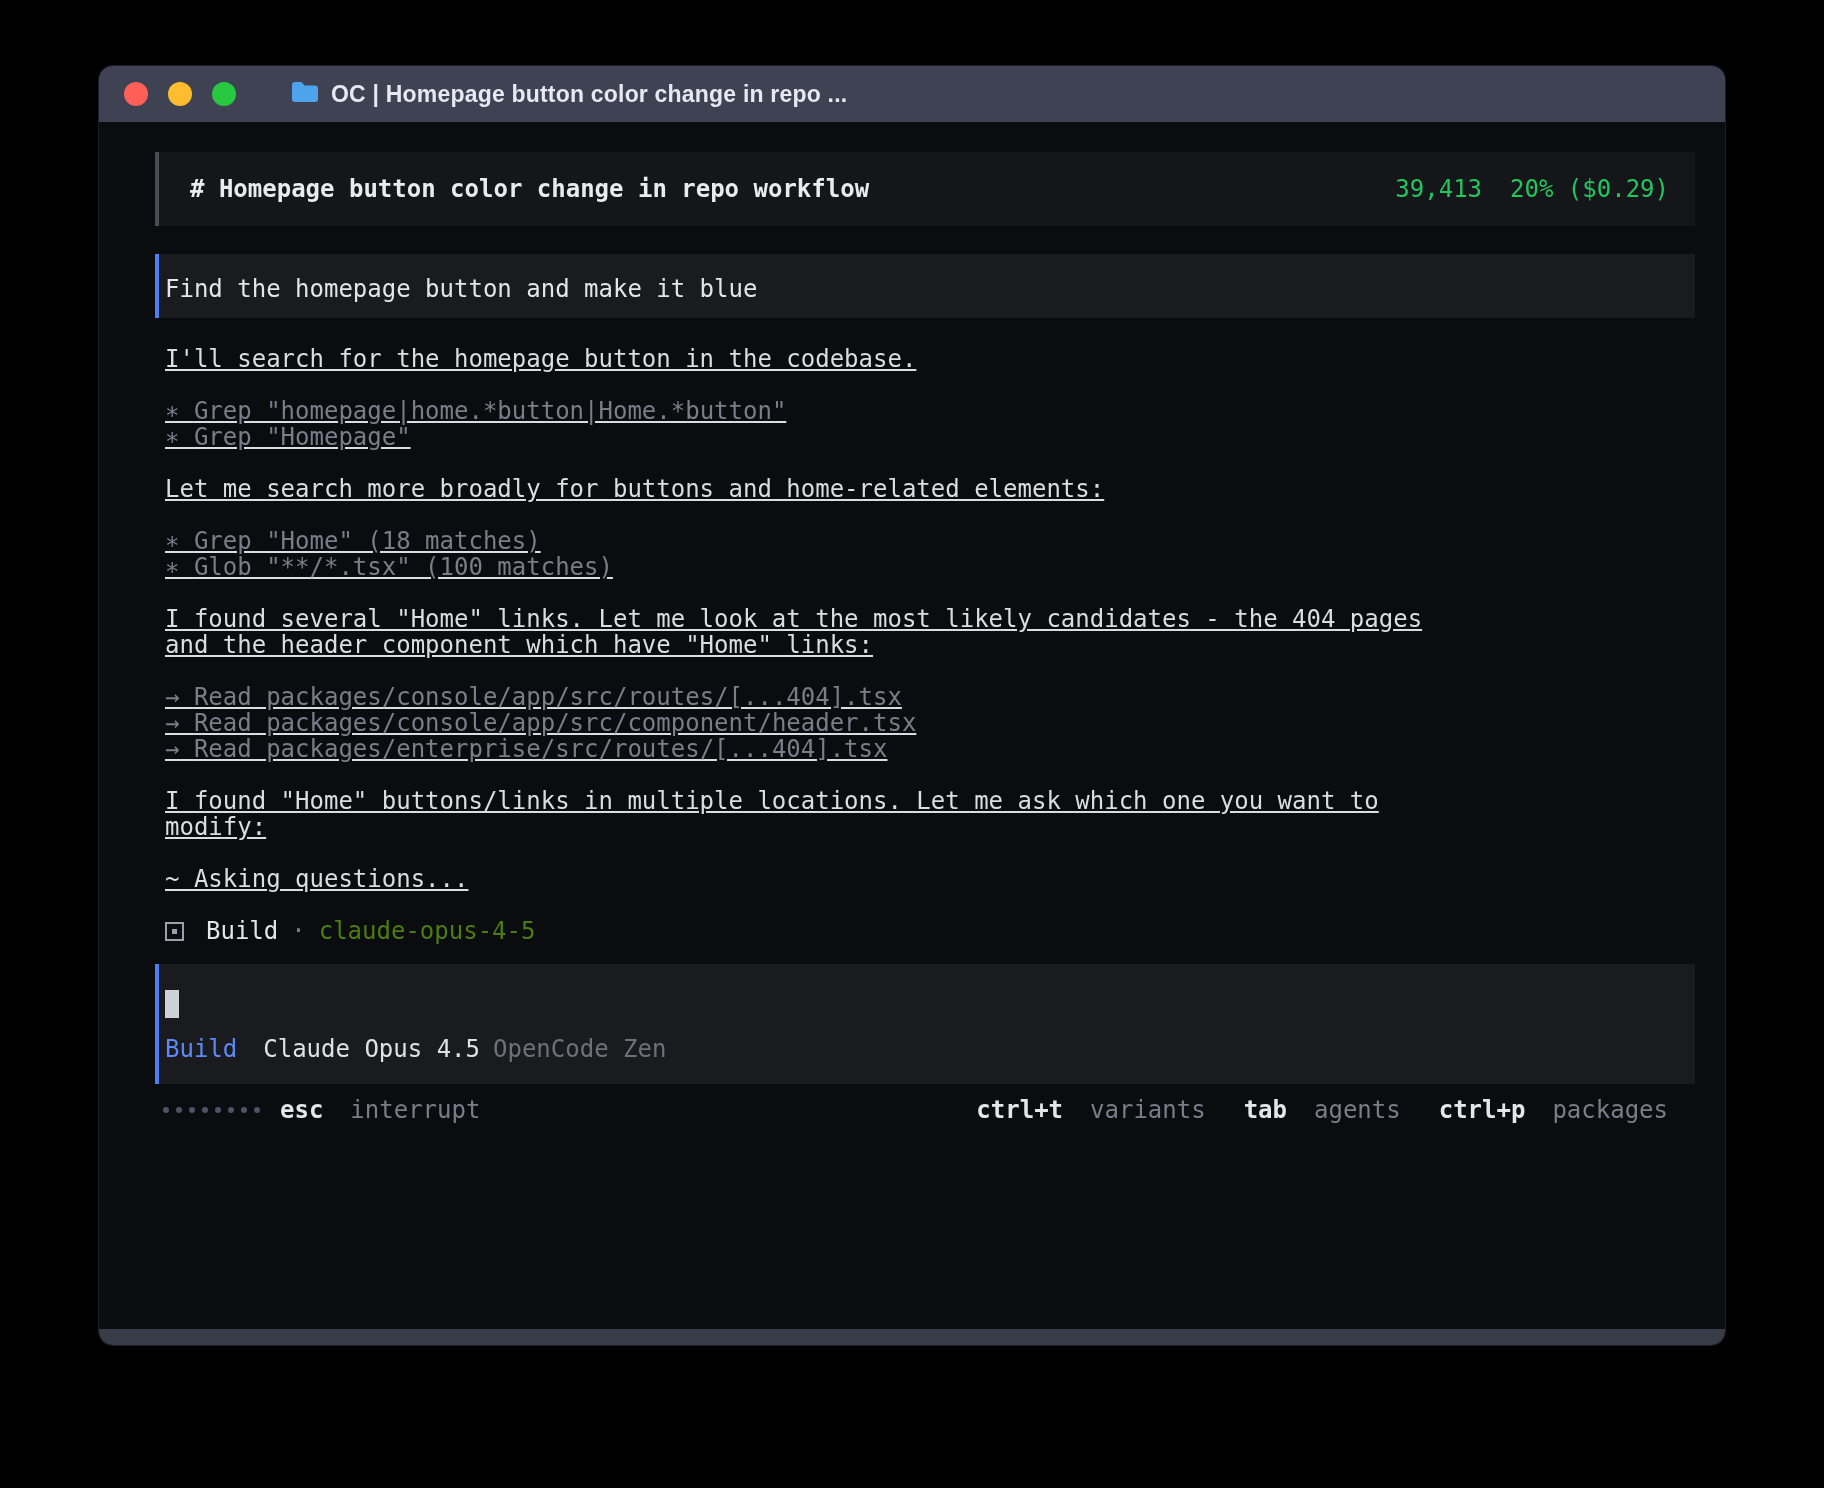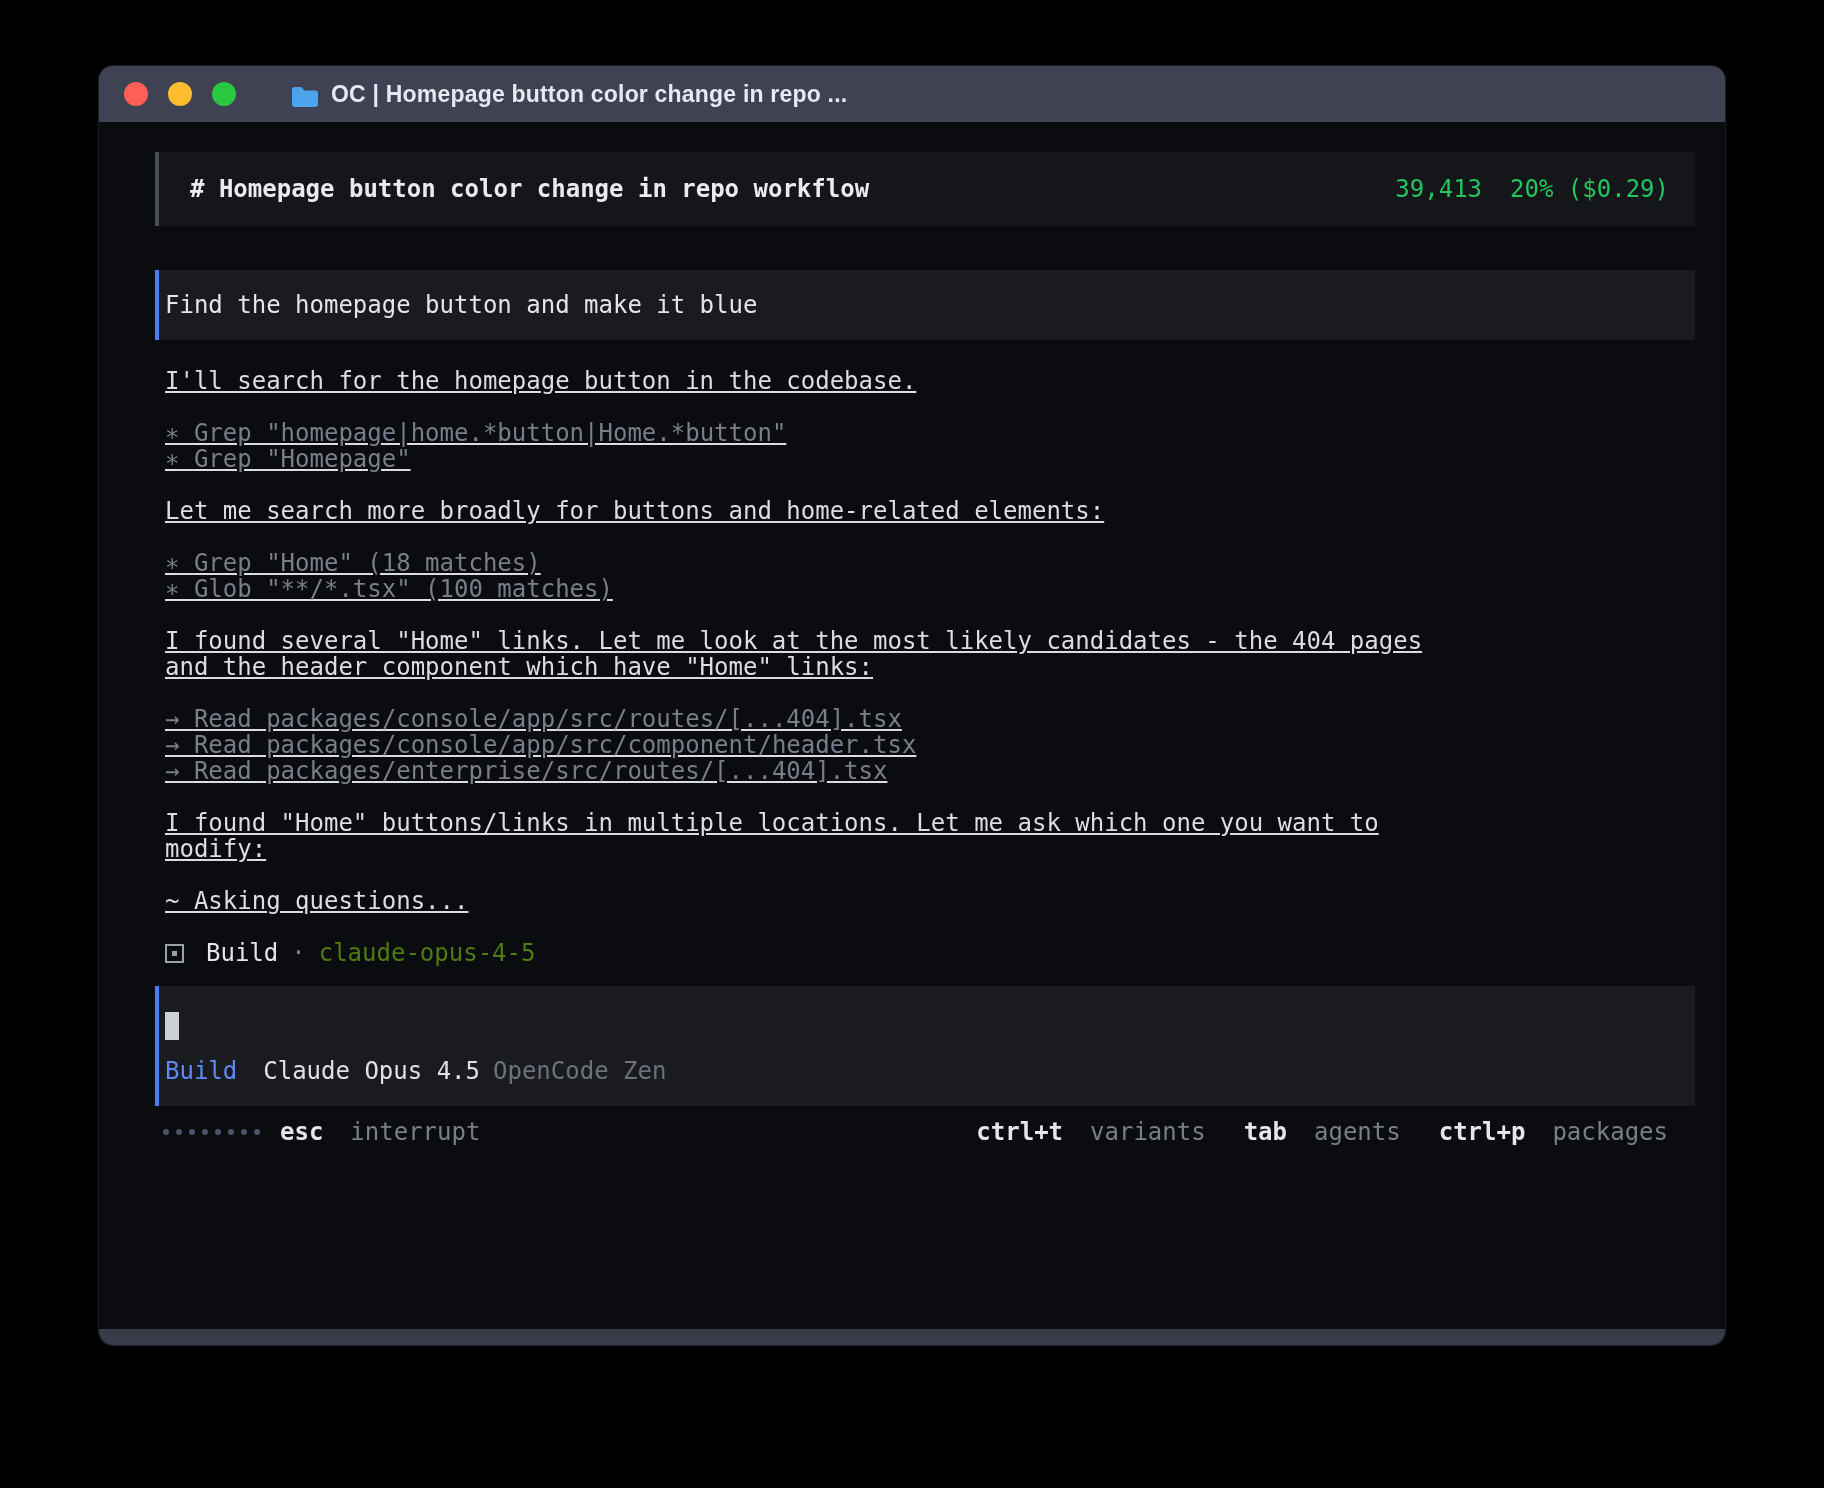--- a/index.html
+++ b/index.html
@@ -29,21 +29,21 @@
     padding: 0 25px;
     font-family: "Liberation Sans", sans-serif;
   }
   .traffic { display: flex; gap: 20px; }
   .light { width: 24px; height: 24px; border-radius: 50%; display: inline-block; }
   .light.red    { background: #ff5f57; }
   .light.yellow { background: #febc2e; }
   .light.green  { background: #28c840; }
   .titlegroup {
     display: flex;
-    align-items: flex-end;
+    align-items: flex-start;
     gap: 12px;
     margin-left: 55px;
   }
   .wtitle {
     color: #e6e9f2;
     font-size: 23px;
     font-weight: 700;
     letter-spacing: 0.2px;
     white-space: nowrap;
   }
@@ -59,24 +59,24 @@
     background: #15161a;
     border-left: 4px solid #4a4d56;
     padding: 24px 26px 24px 31px;
     display: flex;
     justify-content: space-between;
     align-items: center;
   }
   .h-title { font-weight: 700; color: #e9ebef; white-space: nowrap; }
   .h-stats { display: flex; gap: 28px; color: #22c55e; white-space: nowrap; }
   .user-block {
-    margin-top: 44px;
+    margin-top: 28px;
     background: #191b1f;
     border-left: 4px solid #4f7df5;
-    padding: 22px 26px 22px 6px;
+    padding: 22px 26px 16px 6px;
     color: #e3e5ea;
   }
   .conv { margin-top: 28px; text-decoration: underline; }
   .line { min-height: 26px; padding-left: 10px; max-width: 1285px; }
   .line.tool { color: #7a7e8a; }
   .line.text { color: #dbdde2; }
   .prefix { color: #7a7e8a; }
   
   .agent-line {
     padding-left: 10px;

